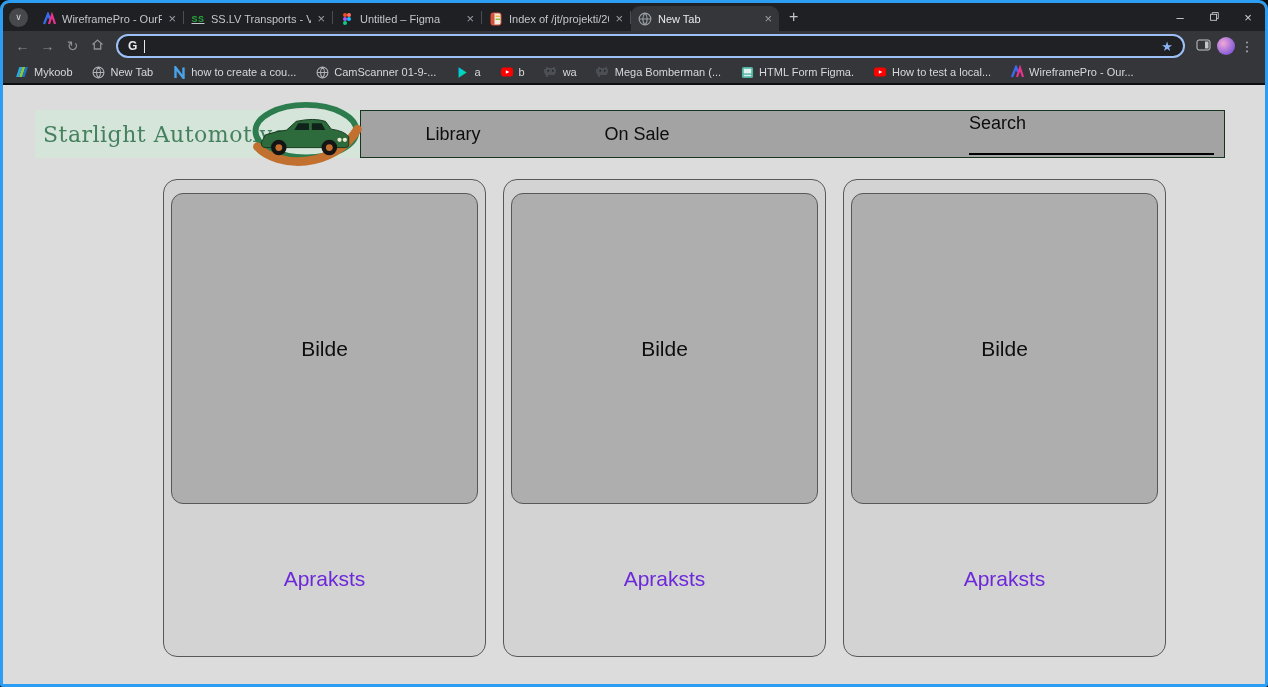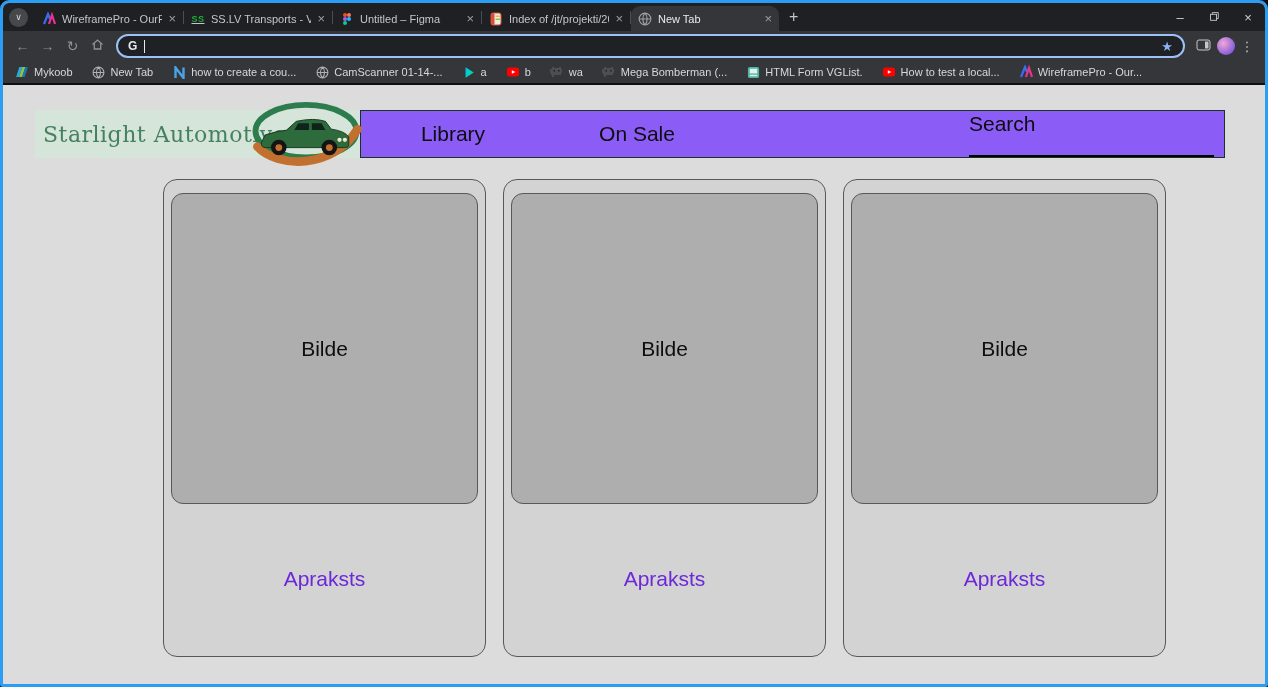--- a/index.html
+++ b/index.html
@@ -45,22 +45,22 @@
   .bm { display:flex; align-items:center; gap:5px; white-space:nowrap; color:#d6d8dc; font-size:11px; cursor:pointer; }
   .bm .bicon { width:14px; height:14px; flex:none; display:flex; align-items:center; justify-content:center; }
 
   
   .page { flex:1; background:#dcdcdd; position:relative; overflow:hidden; }
 
   .site-header { display:flex; height:48px; margin:25px 40px 0 32px; }
   .logo-strip { width:325px; background:#d5e5d9; display:flex; align-items:center; padding-left:8px; position:relative; }
   .brand { font-family:"DejaVu Serif", serif; font-size:22px; color:#45805f; letter-spacing:.5px; white-space:nowrap; }
   .logo-car { position:absolute; right:-6px; top:-10px; width:120px; height:68px; }
-  .main-nav { flex:1; background:#8b5cf6; border:1px solid #17341f; display:flex; align-items:center;
-              font-size:21px; color:#0d0d0d; }
+  .main-nav { flex:1; background:#a3a3a3; border:1px solid #17341f; display:flex; align-items:center;
+              font-size:18px; color:#0d0d0d; }
   .nav-item { width:184px; text-align:center; cursor:pointer; }
   .nav-search { margin-left:auto; margin-right:10px; width:245px; border-bottom:2px solid #000;
                 padding-bottom:19px; text-align:left; cursor:text; }
 
   .cards { display:flex; gap:17px; margin:21px 0 0 124px;padding-left:36px; }
   .card { width:323px; height:478px; background:#d3d3d4; border:1px solid #58585a; border-radius:14px; }
   .card-img { height:311px; margin:13px 7px 0; background:#aeaeaf; border:1px solid #58585a; border-radius:12px;
               display:flex; align-items:center; justify-content:center; font-size:21px; color:#0d0d0d; }
   .card-desc { height:150px; display:flex; align-items:center; justify-content:center; font-size:21px; color:#6d28d9; }
 </style>
@@ -226,21 +226,21 @@
       </span>
       <span>how to create a cou...</span>
     </div>
     <div class="bm">
       <span class="bicon">
         <svg width="13" height="13" viewBox="0 0 12 12">
             <circle cx="6" cy="6" r="5" fill="none" stroke="#aeb1b6"></circle>
             <path d="M1 6h10 M6 1c2.5 2.5 2.5 7.5 0 10 M6 1c-2.5 2.5-2.5 7.5 0 10" stroke="#aeb1b6" fill="none"></path>
           </svg>
       </span>
-      <span>CamScanner 01-14-...</span>
+      <span>CamScanner 01-9-...</span>
     </div>
     <div class="bm">
       <span class="bicon">
         <svg width="12" height="13" viewBox="0 0 14 14">
             <defs>
               <linearGradient id="pg" x1="0" y1="0" x2="1" y2="1">
                 <stop offset="0" stop-color="#00c3ff"></stop>
                 <stop offset="1" stop-color="#00e27a"></stop>
               </linearGradient>
             </defs>
@@ -279,21 +279,21 @@
       <span>Mega Bomberman (...</span>
     </div>
     <div class="bm">
       <span class="bicon">
         <svg width="13" height="13" viewBox="0 0 14 14">
             <rect x="1" y="1" width="12" height="12" rx="2" fill="#52b5a4"></rect>
             <rect x="3" y="3" width="8" height="5" fill="#dff2ee"></rect>
             <rect x="3" y="9.5" width="8" height="1.5" fill="#dff2ee"></rect>
           </svg>
       </span>
-      <span>HTML Form VGList.</span>
+      <span>HTML Form Figma.</span>
     </div>
     <div class="bm">
       <span class="bicon">
         <svg width="14" height="14" viewBox="0 0 14 14">
             <rect x="1" y="2.5" width="12" height="9" rx="2.5" fill="#f00"></rect>
             <path d="M5.8 5.2 L9.4 7 L5.8 8.8 Z" fill="#fff"></path>
           </svg>
       </span>
       <span>How to test a local...</span>
     </div>

